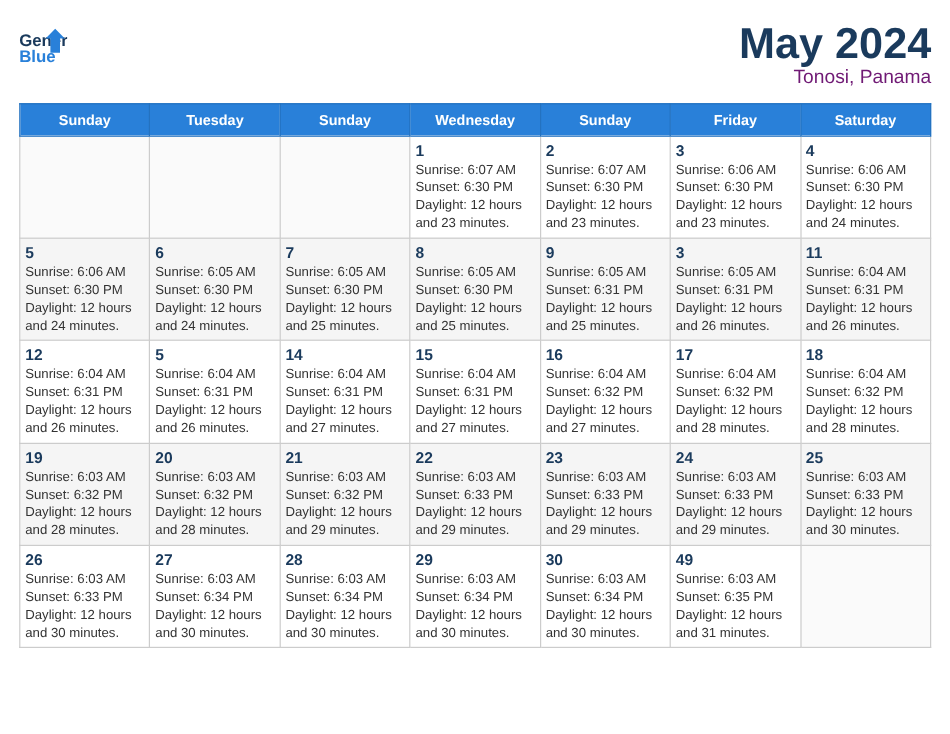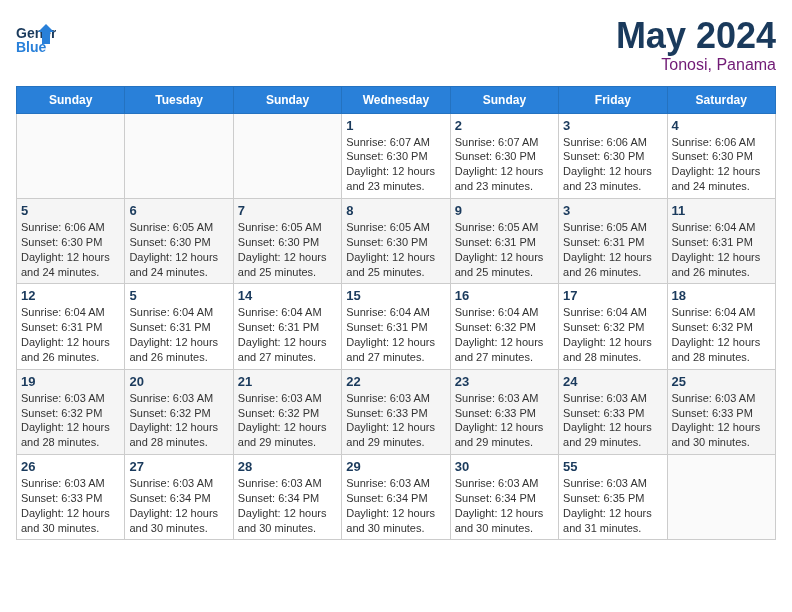--- a/index.html
+++ b/index.html
@@ -239,19 +239,19 @@
         </td>
         <td>
           <span class="day-num">29</span>
           <div class="cell-info">Sunrise: 6:03 AM<br>Sunset: 6:34 PM<br>Daylight: 12 hours and 30 minutes.</div>
         </td>
         <td>
           <span class="day-num">30</span>
           <div class="cell-info">Sunrise: 6:03 AM<br>Sunset: 6:34 PM<br>Daylight: 12 hours and 30 minutes.</div>
         </td>
         <td>
-          <span class="day-num">55</span>
+          <span class="day-num">49</span>
           <div class="cell-info">Sunrise: 6:03 AM<br>Sunset: 6:35 PM<br>Daylight: 12 hours and 31 minutes.</div>
         </td>
         <td class="empty-cell"></td>
       </tr>
     </tbody>
 </table>
 
 </body></html>

